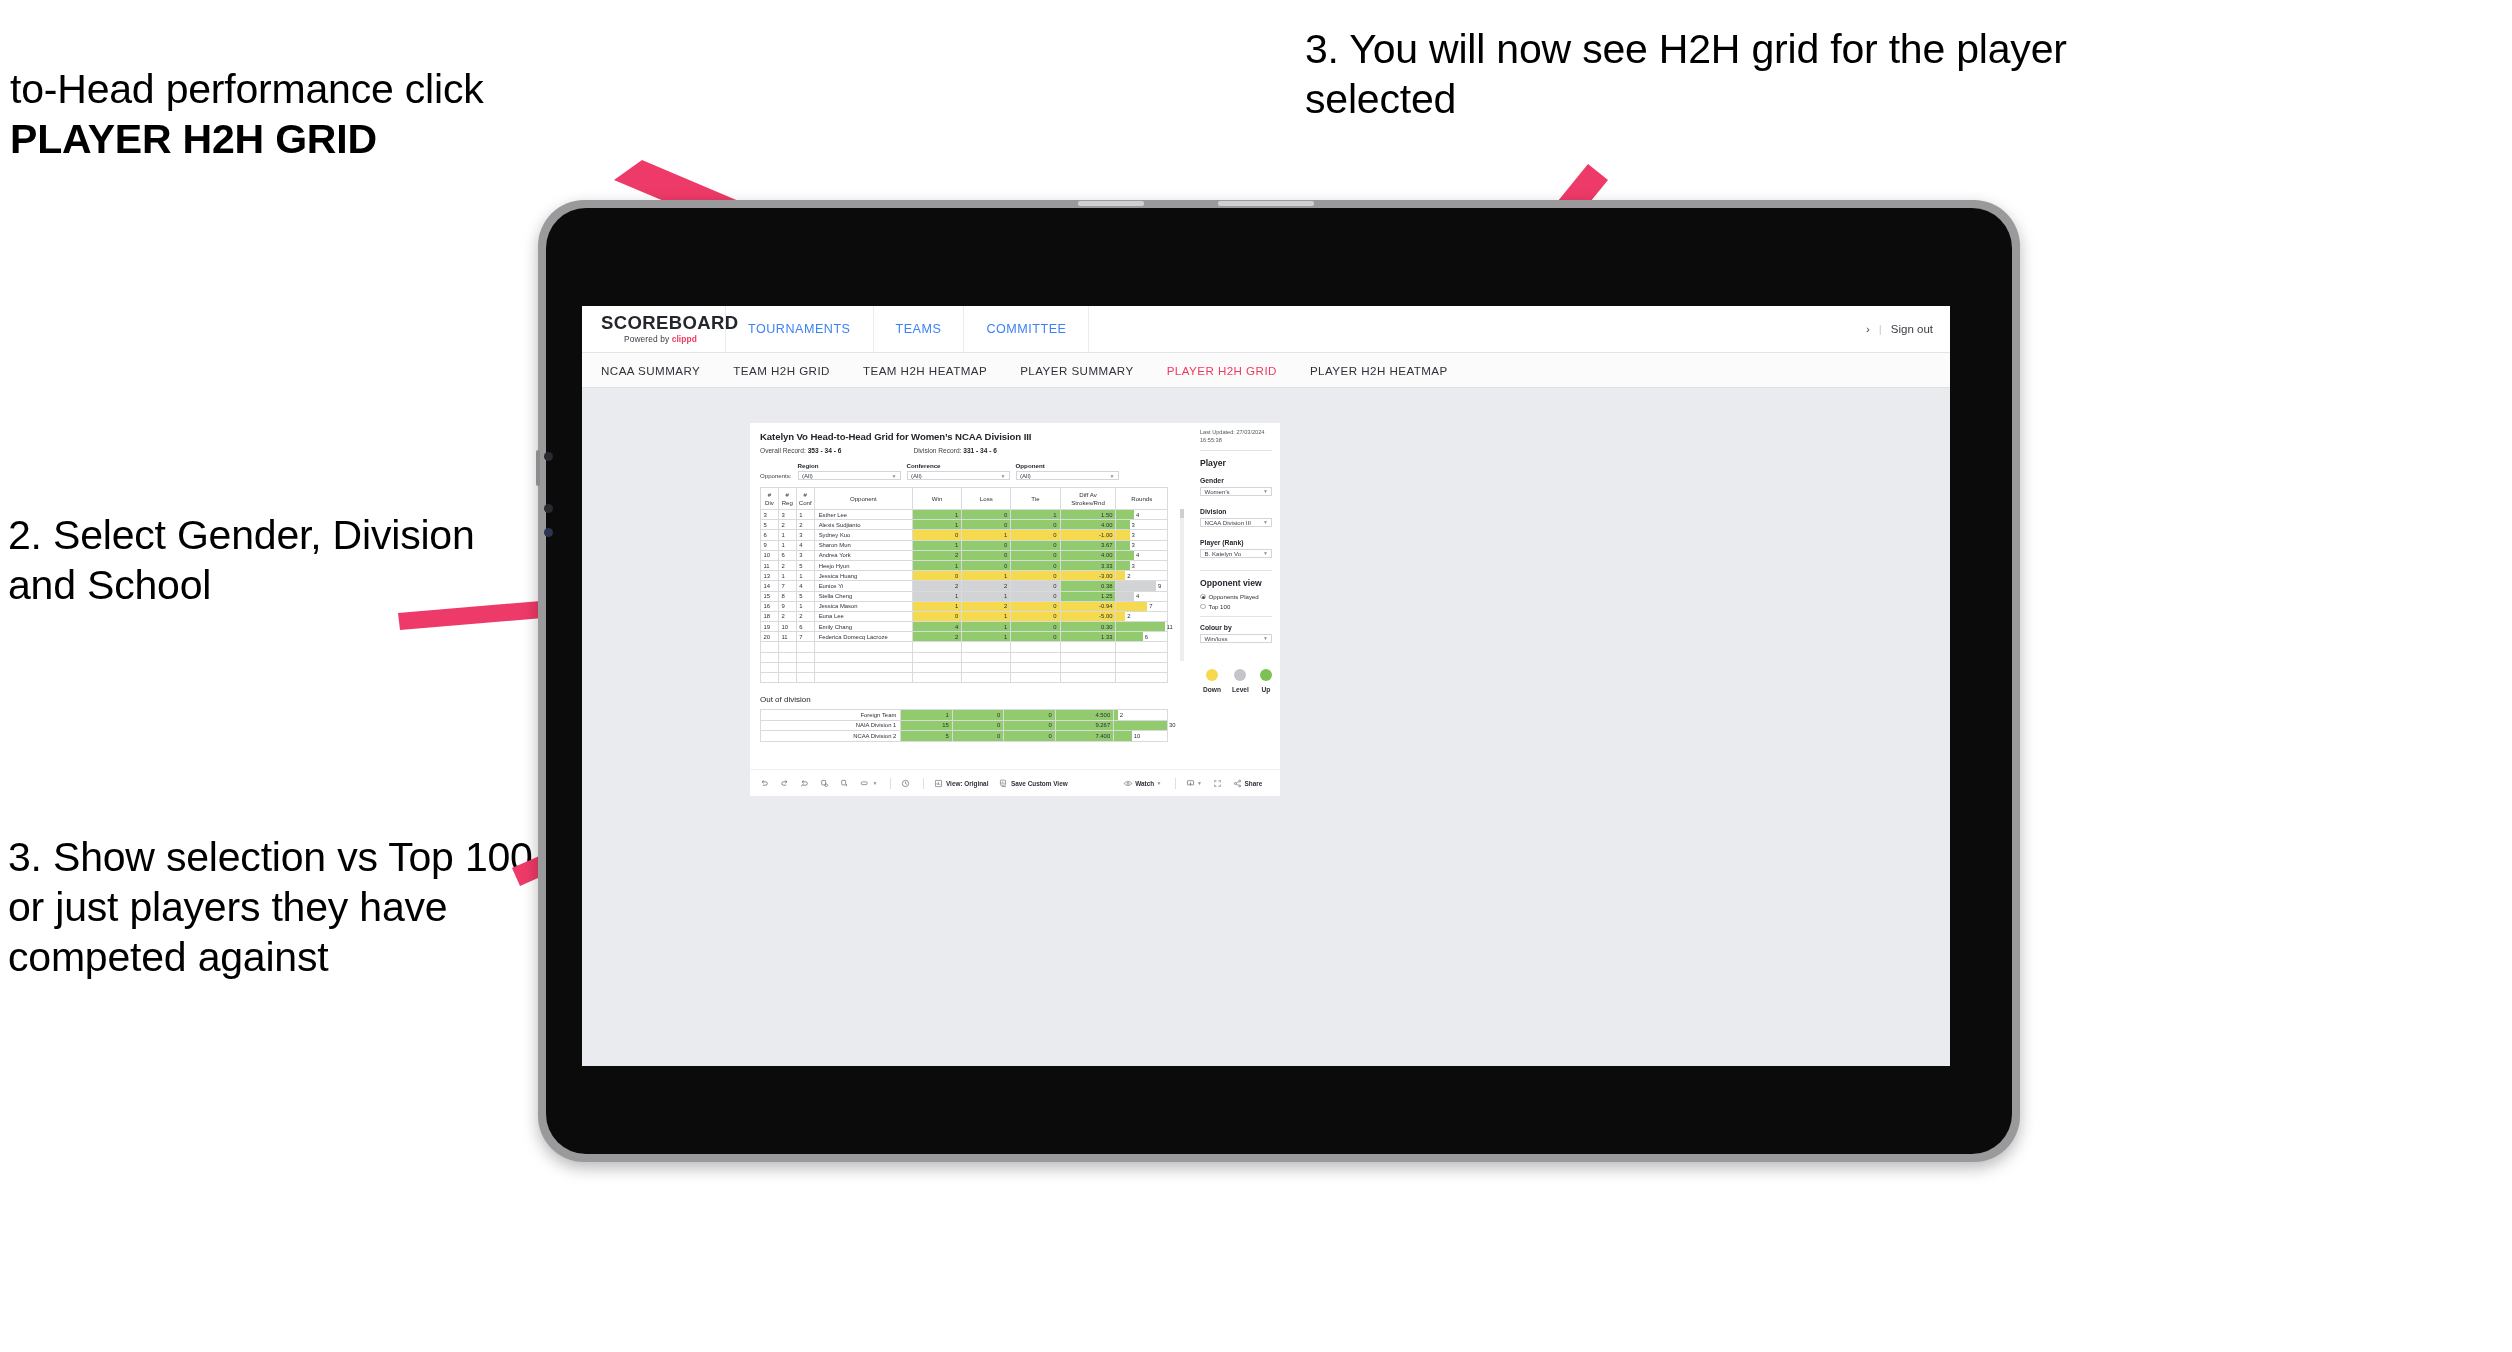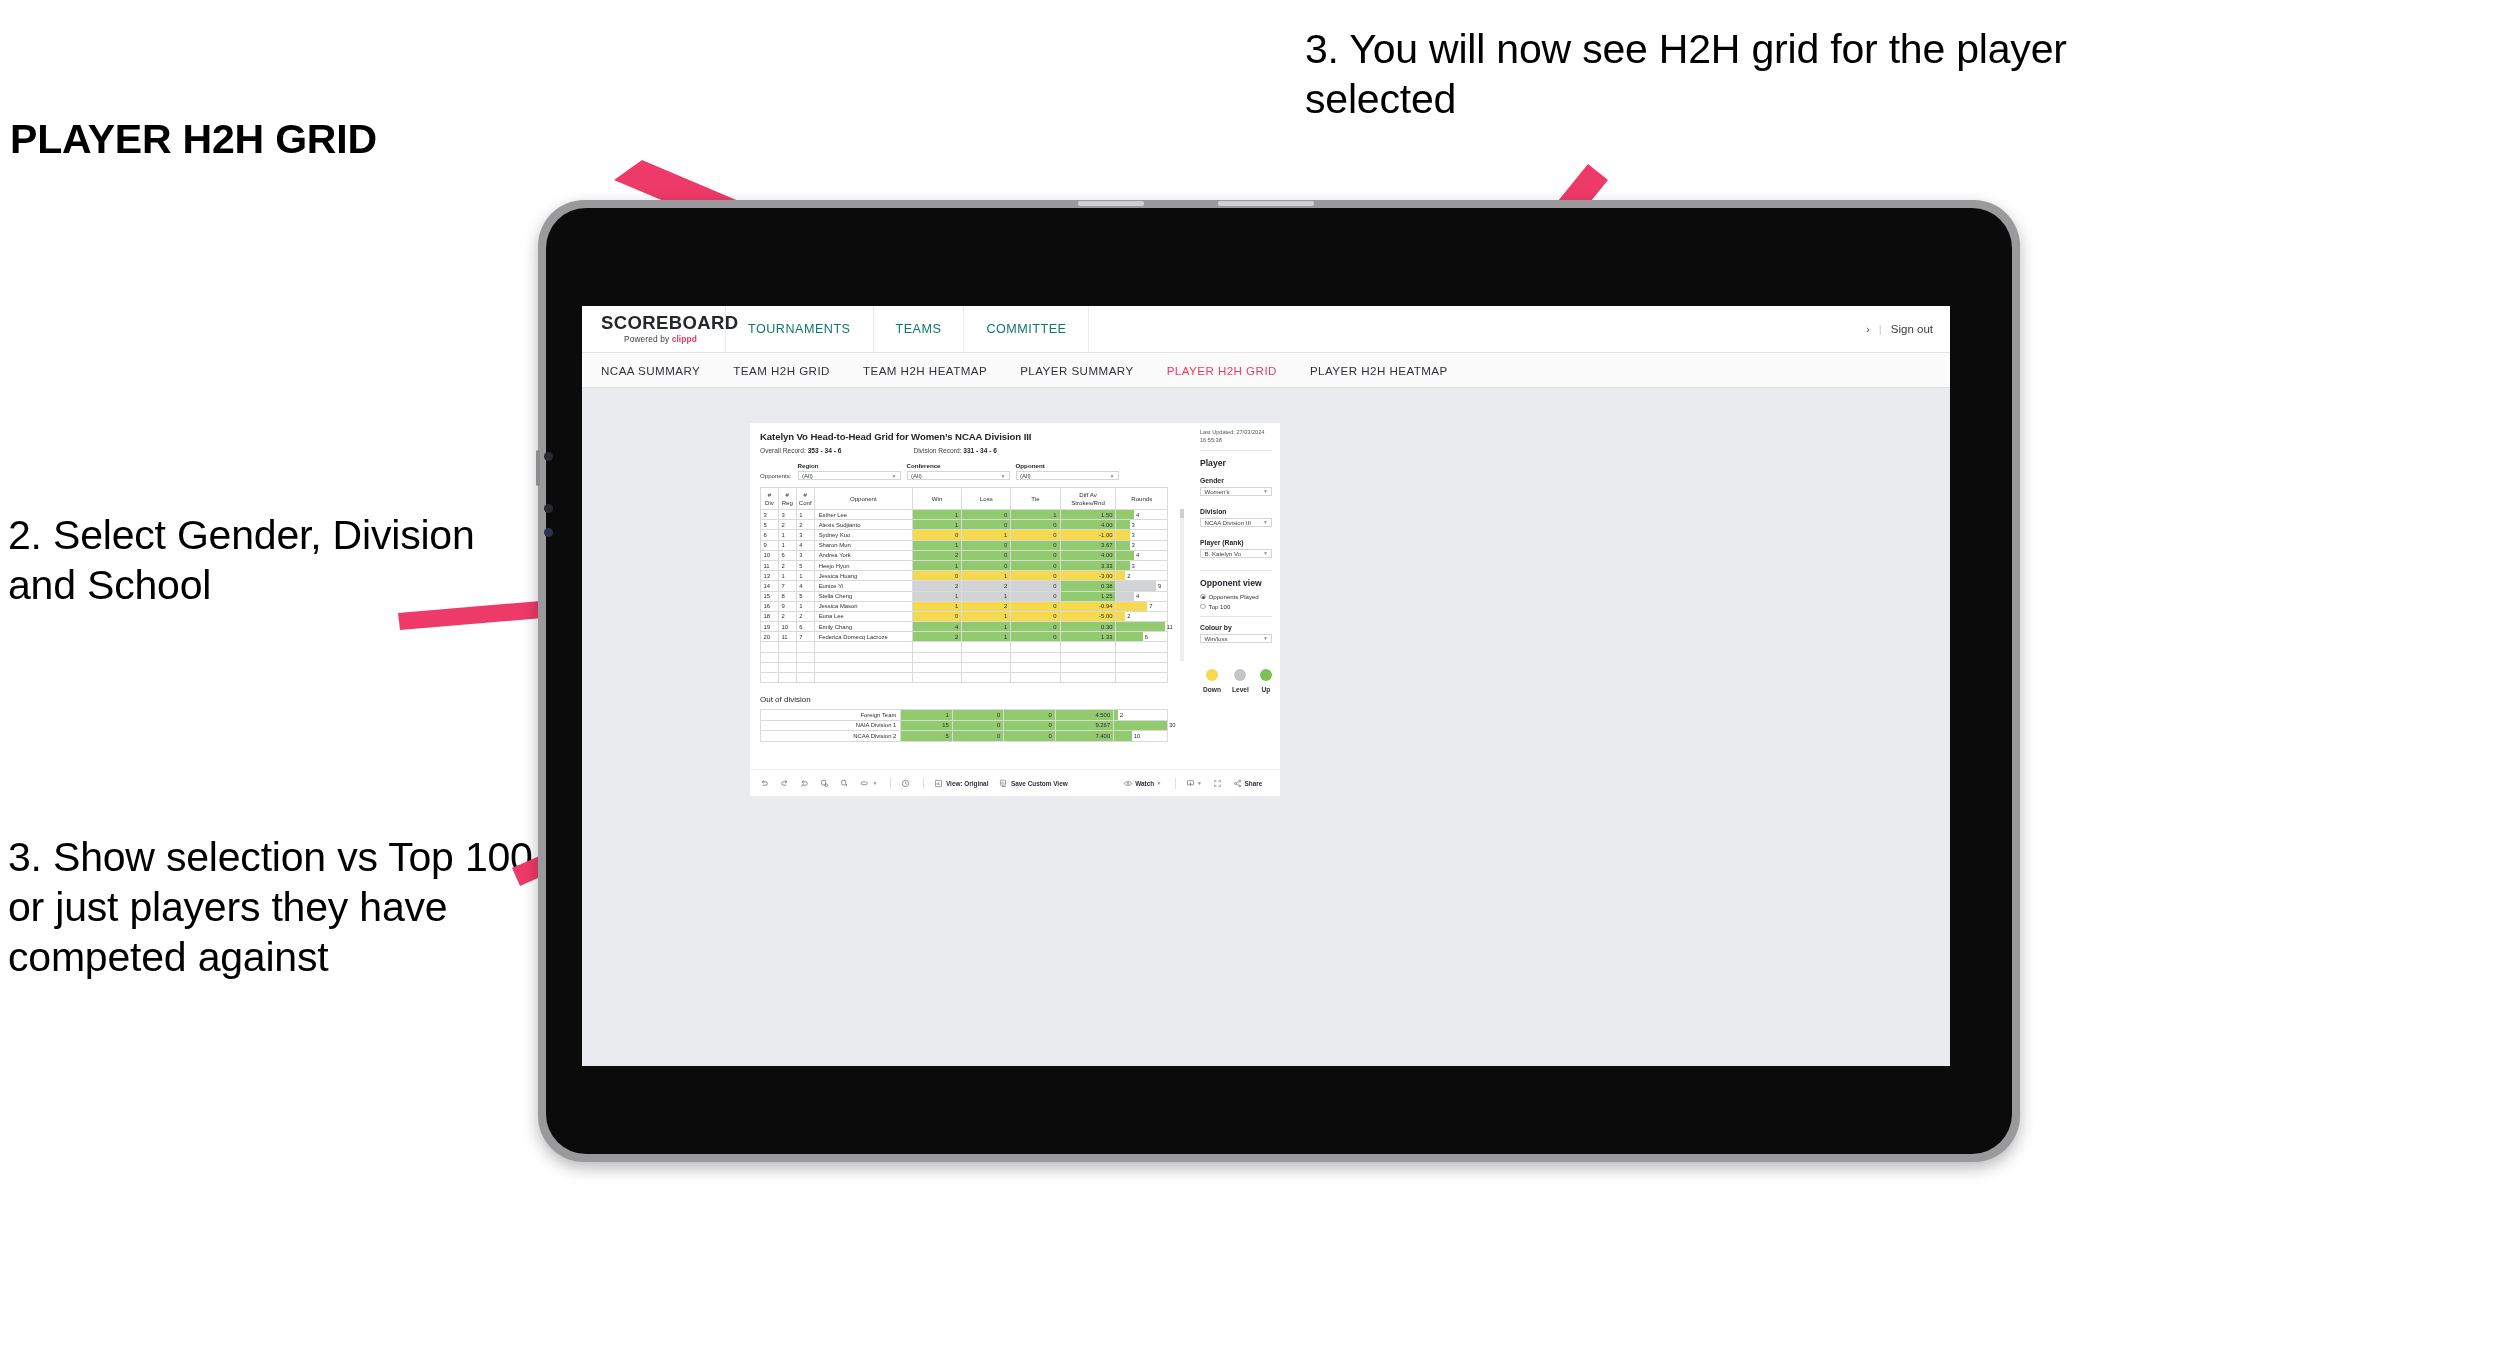--- a/index.html
+++ b/index.html
@@ -78,21 +78,21 @@
   #brand .bname {
     font-size:18.5px; font-weight:bold; letter-spacing:0.4px;
     color:#23262c; line-height:1; font-family:"Liberation Sans", sans-serif;
   }
   #brand .bsub {
     font-size:8.4px; color:#3a3d44; margin-top:2px; letter-spacing:.1px;margin-left:23px;
   }
   #brand .bsub .clippd { color:#ef3a5d; font-weight:bold; }
   .topnav-item {
     display:flex; align-items:center; padding:0 22px;
-    font-size:12.6px; color:#0f766e; letter-spacing:.5px;
+    font-size:12.6px; color:#3b82f6; letter-spacing:.5px;
     border-right:1px solid #ececee;
   }
   #topnav-right {
     margin-left:auto; display:flex; align-items:center; gap:9px;
     padding-right:17px; font-size:11.5px; color:#3a3d44;
   }
   #topnav-right .sep { color:#c7c9cc; }
 
   
   #subnav {
@@ -216,21 +216,21 @@
   #toolbar svg { display:block; }
 
   
   .arrow { fill:#ee3a68; }
 </style>
 </head>
 <body>
 
 <div class="annot" id="annot-1">
   <br>
-  <br>
+  <span>to-Head performance click</span><br>
   <b>PLAYER H2H GRID</b>
 </div>
 
 <div class="annot" id="annot-2">2. Select Gender, Division and School</div>
 
 <div class="annot" id="annot-3">3. Show selection vs Top 100 or just players they have competed against</div>
 
 <div class="annot" id="annot-4">3. You will now see H2H grid for the player selected</div>
 
 <svg class="arrow-layer" viewBox="0 0 2512 1352">

